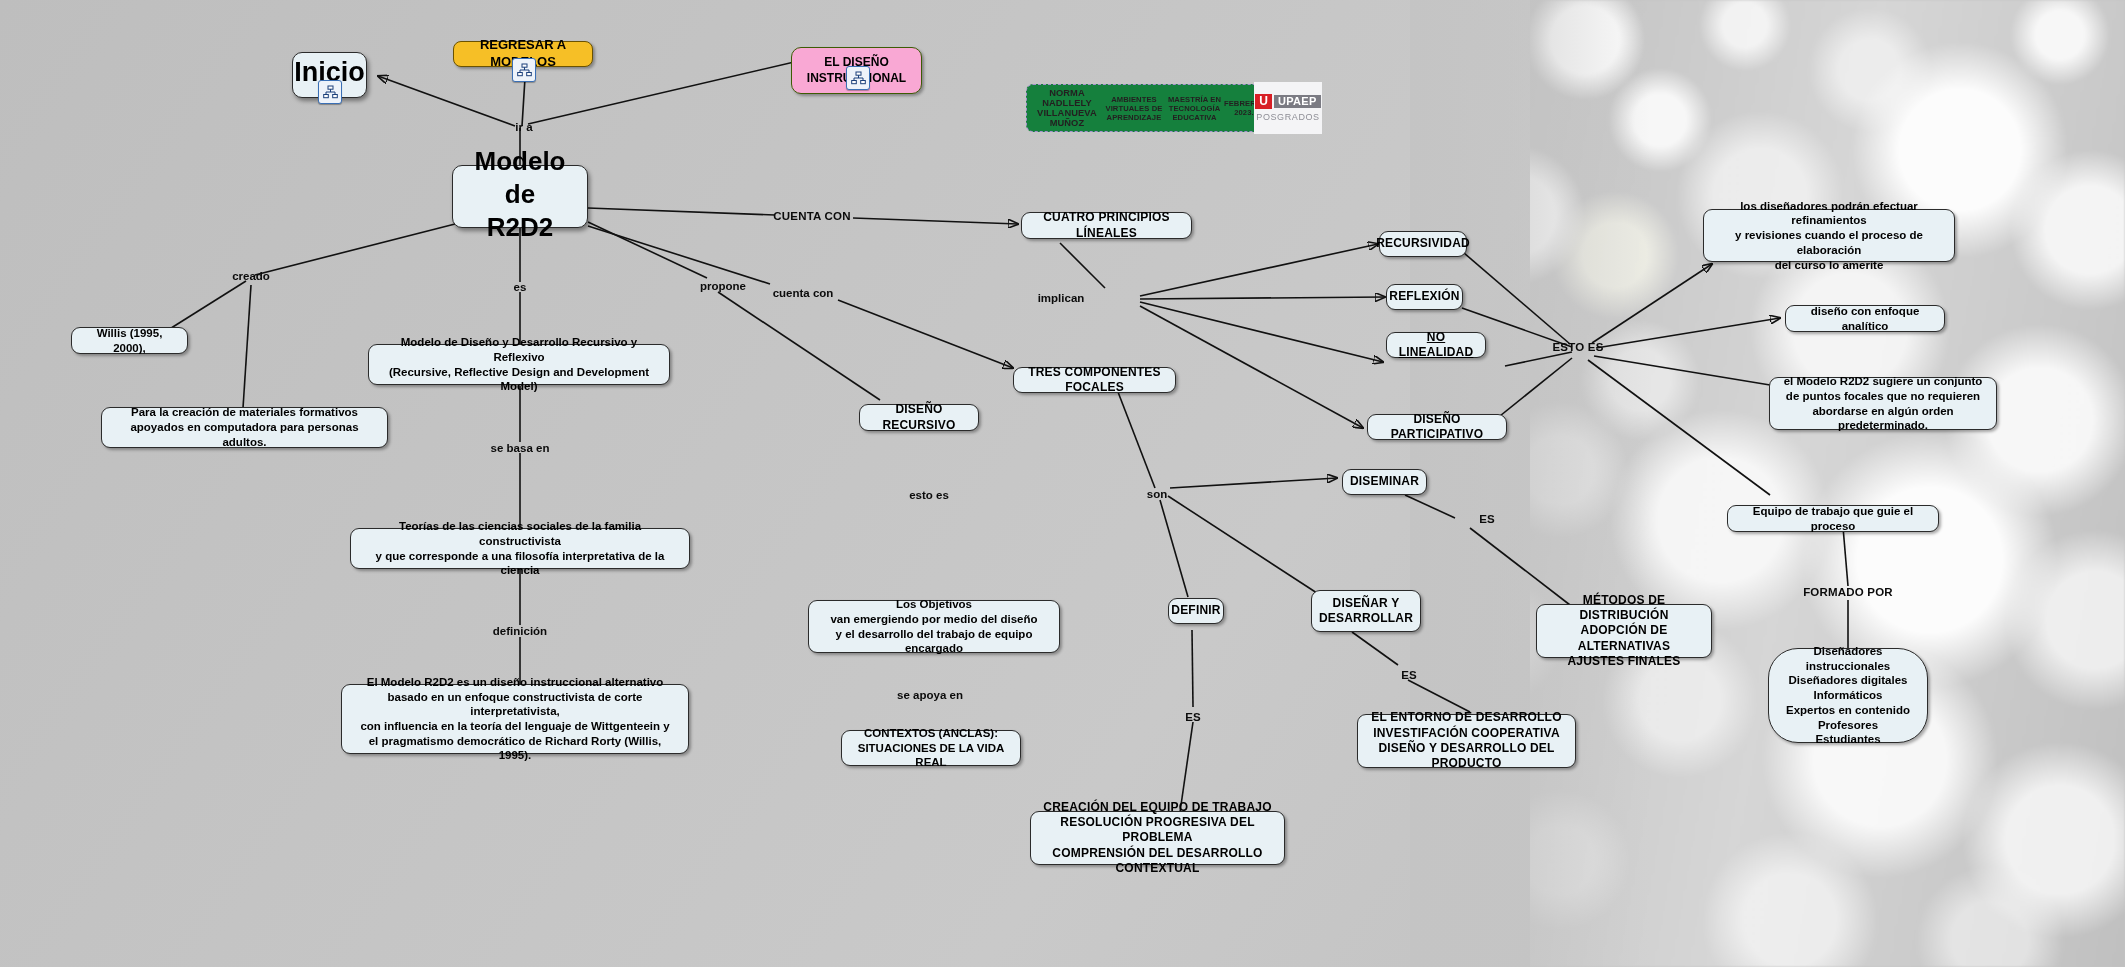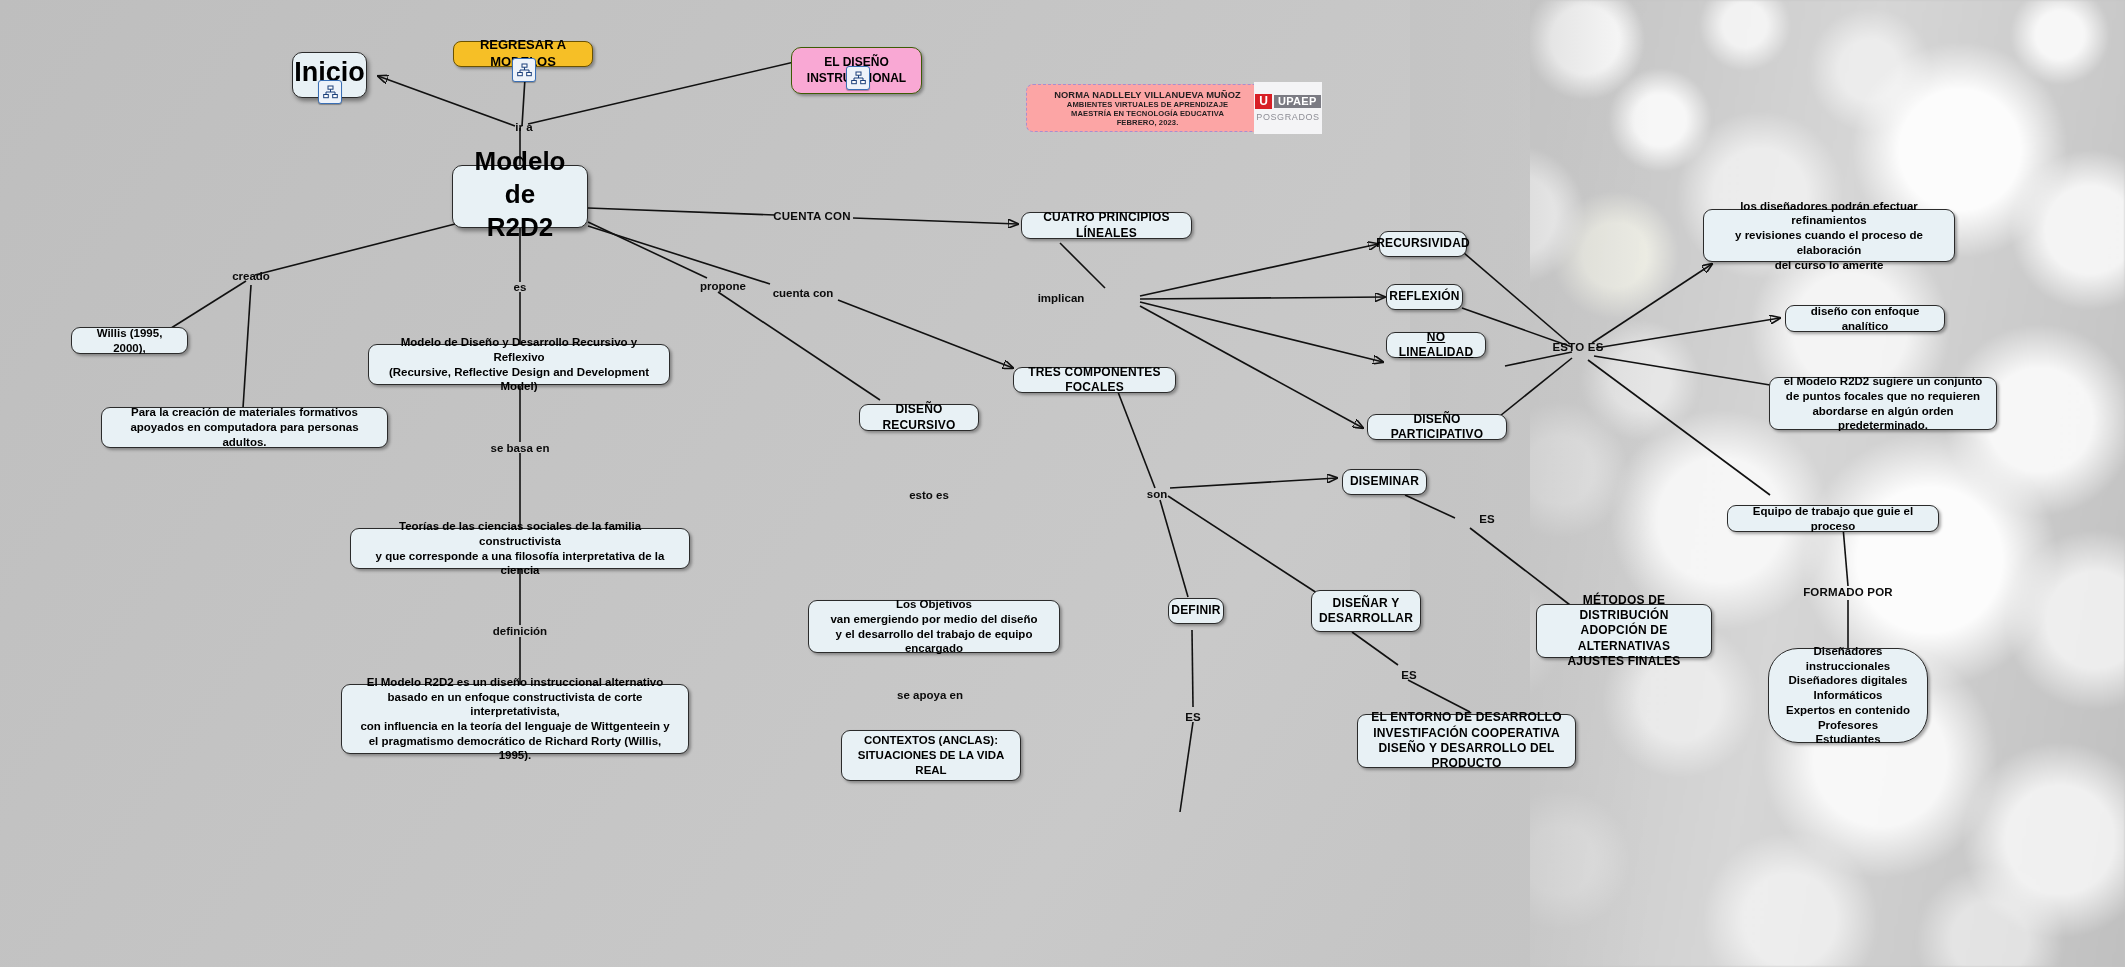--- a/index.html
+++ b/index.html
@@ -142,24 +142,24 @@
     display: flex; align-items: center; justify-content: center;
     box-shadow: 0 1px 1px rgba(0,0,0,.3);
   }
   .cmap-badge svg { display:block; }
 
   
   #infocard {
     position: absolute;
     left: 1026px; top: 84px;
     width: 243px; height: 48px;
-    background: #fca5a5;
+    background: #15803d;
     border: 1.4px dashed #a78fd0;
     border-radius: 7px;
-    display: flex; flex-direction: column;
+    display: flex; flex-direction: row;
     align-items: center; justify-content: center;
     text-align: center;
     color: #231f20;
     padding: 2px 4px;
     box-sizing: border-box;
   }
   #infocard .l1 { font-size: 9.3px; font-weight: bold; letter-spacing: .1px; }
   #infocard .l2, #infocard .l3, #infocard .l4 { font-size: 7.6px; font-weight: bold; letter-spacing: .1px; }
   #logo {
     position: absolute;
@@ -360,21 +360,21 @@
   <div class="node caps" style="left:859px; top:404px; width:120px; height:27px;">
     <span>DISEÑO RECURSIVO</span>
   </div>
 
   <div class="node small" style="left:808px; top:600px; width:252px; height:53px;">
     <span>Los Objetivos
 van emergiendo por medio del diseño
 y el desarrollo del trabajo de equipo encargado</span>
   </div>
 
-  <div class="node small" style="left:841px; top:730px; width:180px; height:51px;justify-content:flex-end;">
+  <div class="node small" style="left:841px; top:730px; width:180px; height:36px;justify-content:flex-end;">
     <span>CONTEXTOS (ANCLAS):
 SITUACIONES DE LA VIDA REAL</span>
   </div>
 
   <div class="node caps" style="left:1379px; top:231px; width:88px; height:26px;">
     <span>RECURSIVIDAD</span>
   </div>
   <div class="node caps" style="left:1386px; top:284px; width:77px; height:26px;">
     <span>REFLEXIÓN</span>
   </div>
@@ -424,20 +424,25 @@
 
   <div class="node caps" style="left:1536px; top:604px; width:176px; height:54px;">
     <span>MÉTODOS DE DISTRIBUCIÓN
 ADOPCIÓN DE ALTERNATIVAS
 AJUSTES FINALES</span>
   </div>
   <div class="node caps" style="left:1357px; top:714px; width:219px; height:54px;">
     <span>EL ENTORNO DE DESARROLLO
 INVESTIFACIÓN COOPERATIVA
 DISEÑO Y DESARROLLO DEL PRODUCTO</span>
+  </div>
+  <div class="node caps" style="left:1030px; top:811px; width:255px; height:54px;">
+    <span>CREACIÓN DEL EQUIPO DE TRABAJO
+RESOLUCIÓN PROGRESIVA DEL PROBLEMA
+COMPRENSIÓN DEL DESARROLLO CONTEXTUAL</span>
   </div>
 
   <div class="elabel" style="left:524px; top:127px;">ir a</div>
   <div class="elabel" style="left:251px; top:276px;">creado</div>
   <div class="elabel" style="left:520px; top:287px;">es</div>
   <div class="elabel caps" style="left:812px; top:216px;">CUENTA CON</div>
   <div class="elabel" style="left:723px; top:286px;">propone</div>
   <div class="elabel" style="left:803px; top:293px;">cuenta con</div>
   <div class="elabel" style="left:520px; top:448px;">se basa en</div>
   <div class="elabel" style="left:520px; top:631px;">definición</div>

